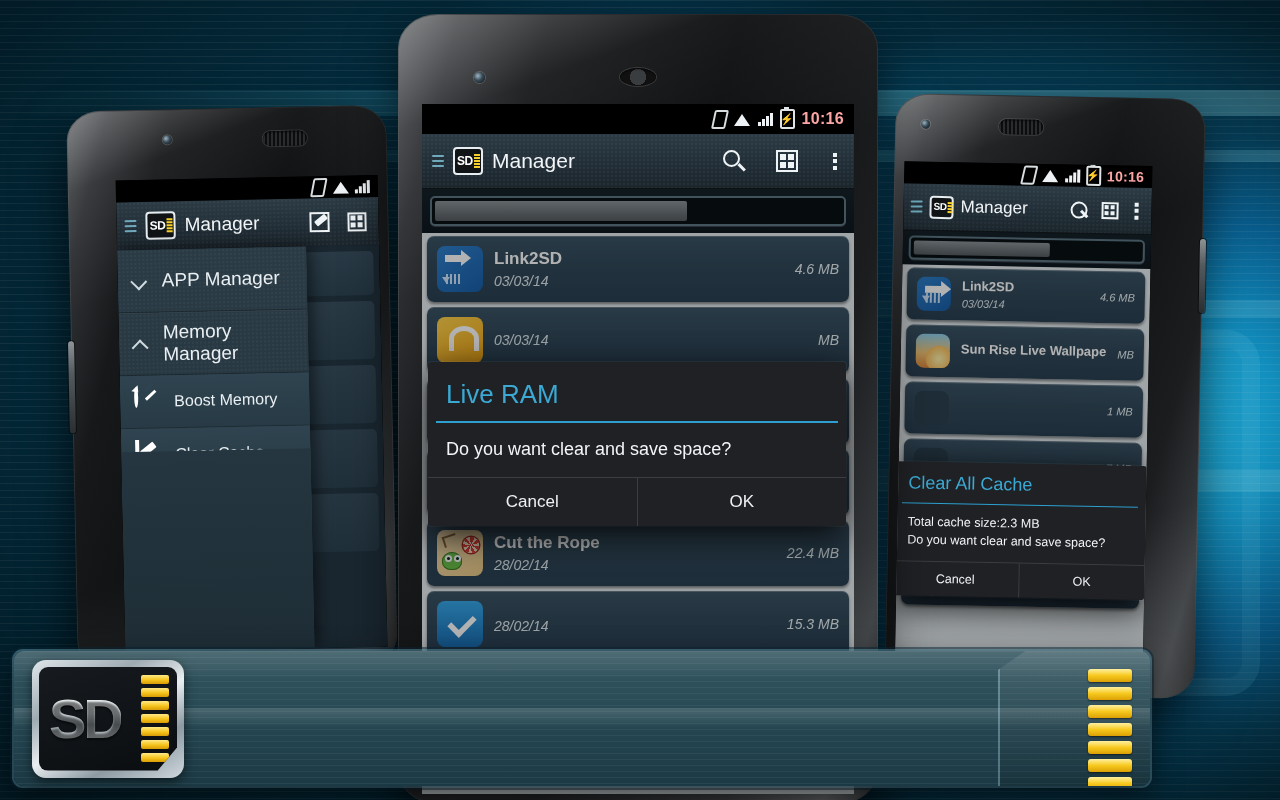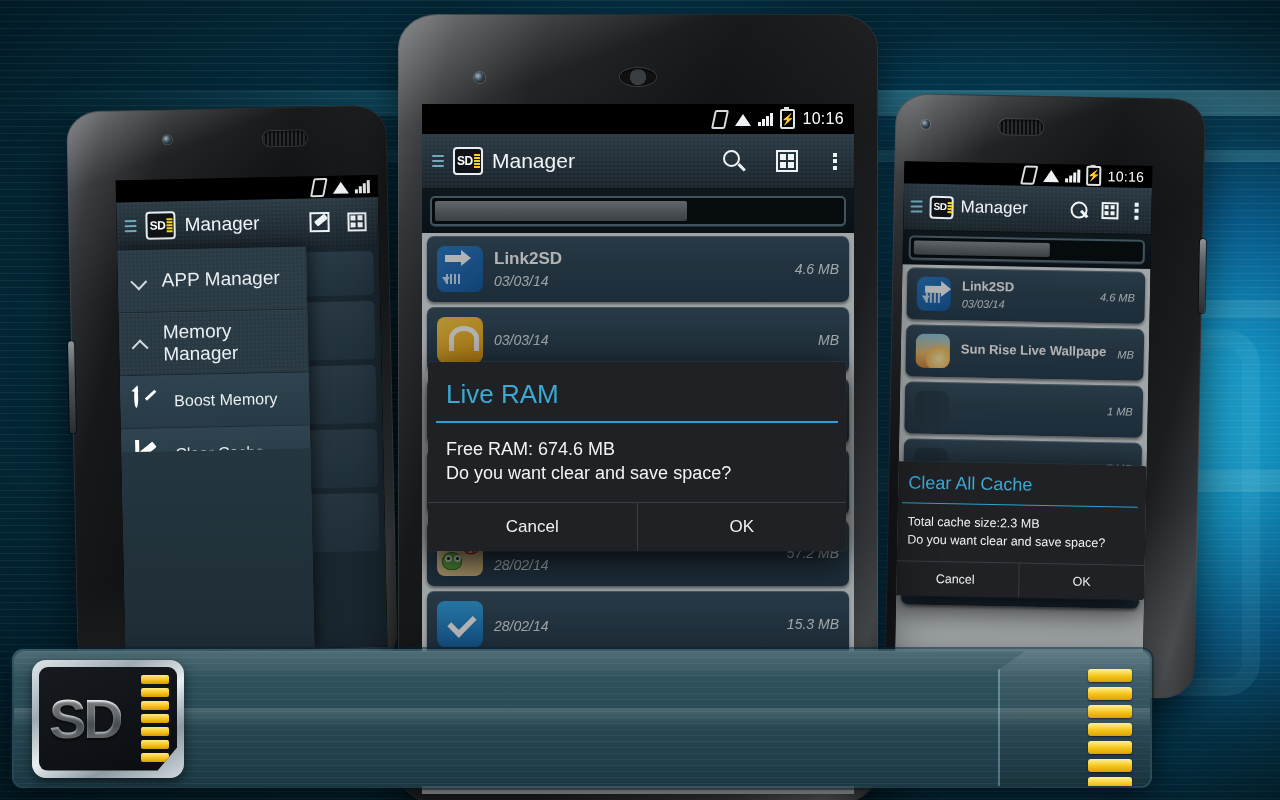--- a/index.html
+++ b/index.html
@@ -59,21 +59,21 @@
   .speaker{position:absolute;height:15px;border-radius:9px;
     background:repeating-linear-gradient(90deg,#2a2c2e 0 2px,#0c0d0f 2px 4px);
     box-shadow:0 0 0 1px rgba(255,255,255,.14), 0 1px 2px rgba(0,0,0,.7) inset;}
   .side-btn{position:absolute;border-radius:4px;
     background:linear-gradient(180deg,#8e9396,#545a5e 35%,#2a2e31);
     box-shadow:0 0 0 1px rgba(0,0,0,.55);}
   .screen{position:absolute;overflow:hidden;background:#000;}
 
   
   .statusbar{height:26px;background:#000;display:flex;align-items:center;justify-content:flex-end;padding:0 8px;gap:6px;}
-  .sb-time{color:#ffffff;font-size:16px;letter-spacing:.3px;}
+  .sb-time{color:#fca5a5;font-size:16px;letter-spacing:.3px;font-weight:bold;}
   .ico-sim{width:10px;height:15px;border:2px solid #d8dde0;border-radius:2px;transform:skewX(-12deg);}
   .ico-wifi{position:relative;width:17px;height:13px;}
   .ico-wifi i{position:absolute;left:50%;bottom:0;transform:translateX(-50%);
     border-left:8.5px solid transparent;border-right:8.5px solid transparent;border-bottom:12px solid #eef2f4;}
   .ico-sig{display:flex;align-items:flex-end;gap:1px;height:13px;}
   .ico-sig b{width:3px;background:#eef2f4;display:block;}
   .ico-batt{width:11px;height:16px;border:2px solid #dfe4e7;border-radius:2px;position:relative;display:flex;align-items:center;justify-content:center;}
   .ico-batt:before{content:"";position:absolute;top:-4px;left:2px;width:5px;height:2px;background:#dfe4e7;}
   .ico-batt i{font-style:normal;color:#2ec7f0;font-size:11px;line-height:1;font-weight:bold;}
 
@@ -613,39 +613,38 @@
       <div class="approw">
         <div class="appicon ic-ctr">
           <span class="sciz"></span>
             <span class="candy"></span>
             <span class="om"></span>
         </div>
         <div class="appmeta">
           <div class="appname">Cut the Rope</div>
           <div class="appdate">28/02/14</div>
         </div>
-        <div class="appsize">57.2 MB</div>
+        <div class="appsize">22.4 MB</div>
       </div>
 
       <div class="approw">
         <div class="appicon ic-blue"></div>
         <div class="appmeta">
           <div class="appname"></div>
           <div class="appdate">28/02/14</div>
         </div>
         <div class="appsize">15.3 MB</div>
       </div>
     </div>
 
     <div class="scrim" style="top:84px;"></div>
     <div class="dialog" style="left:6px;top:258px;width:418px;">
       <div class="dlg-title" style="font-size:26px;">Live RAM</div>
       <div class="dlg-rule"></div>
       <div class="dlg-body" style="font-size:18px;">
-        <div>Free RAM: 674.6 MB</div>
         <div>Do you want clear and save space?</div>
       </div>
       <div class="dlg-btns">
         <div class="dlg-btn" style="font-size:17px">Cancel</div>
         <div class="dlg-btn" style="font-size:17px">OK</div>
       </div>
     </div>
   </div>
 </div>
 

